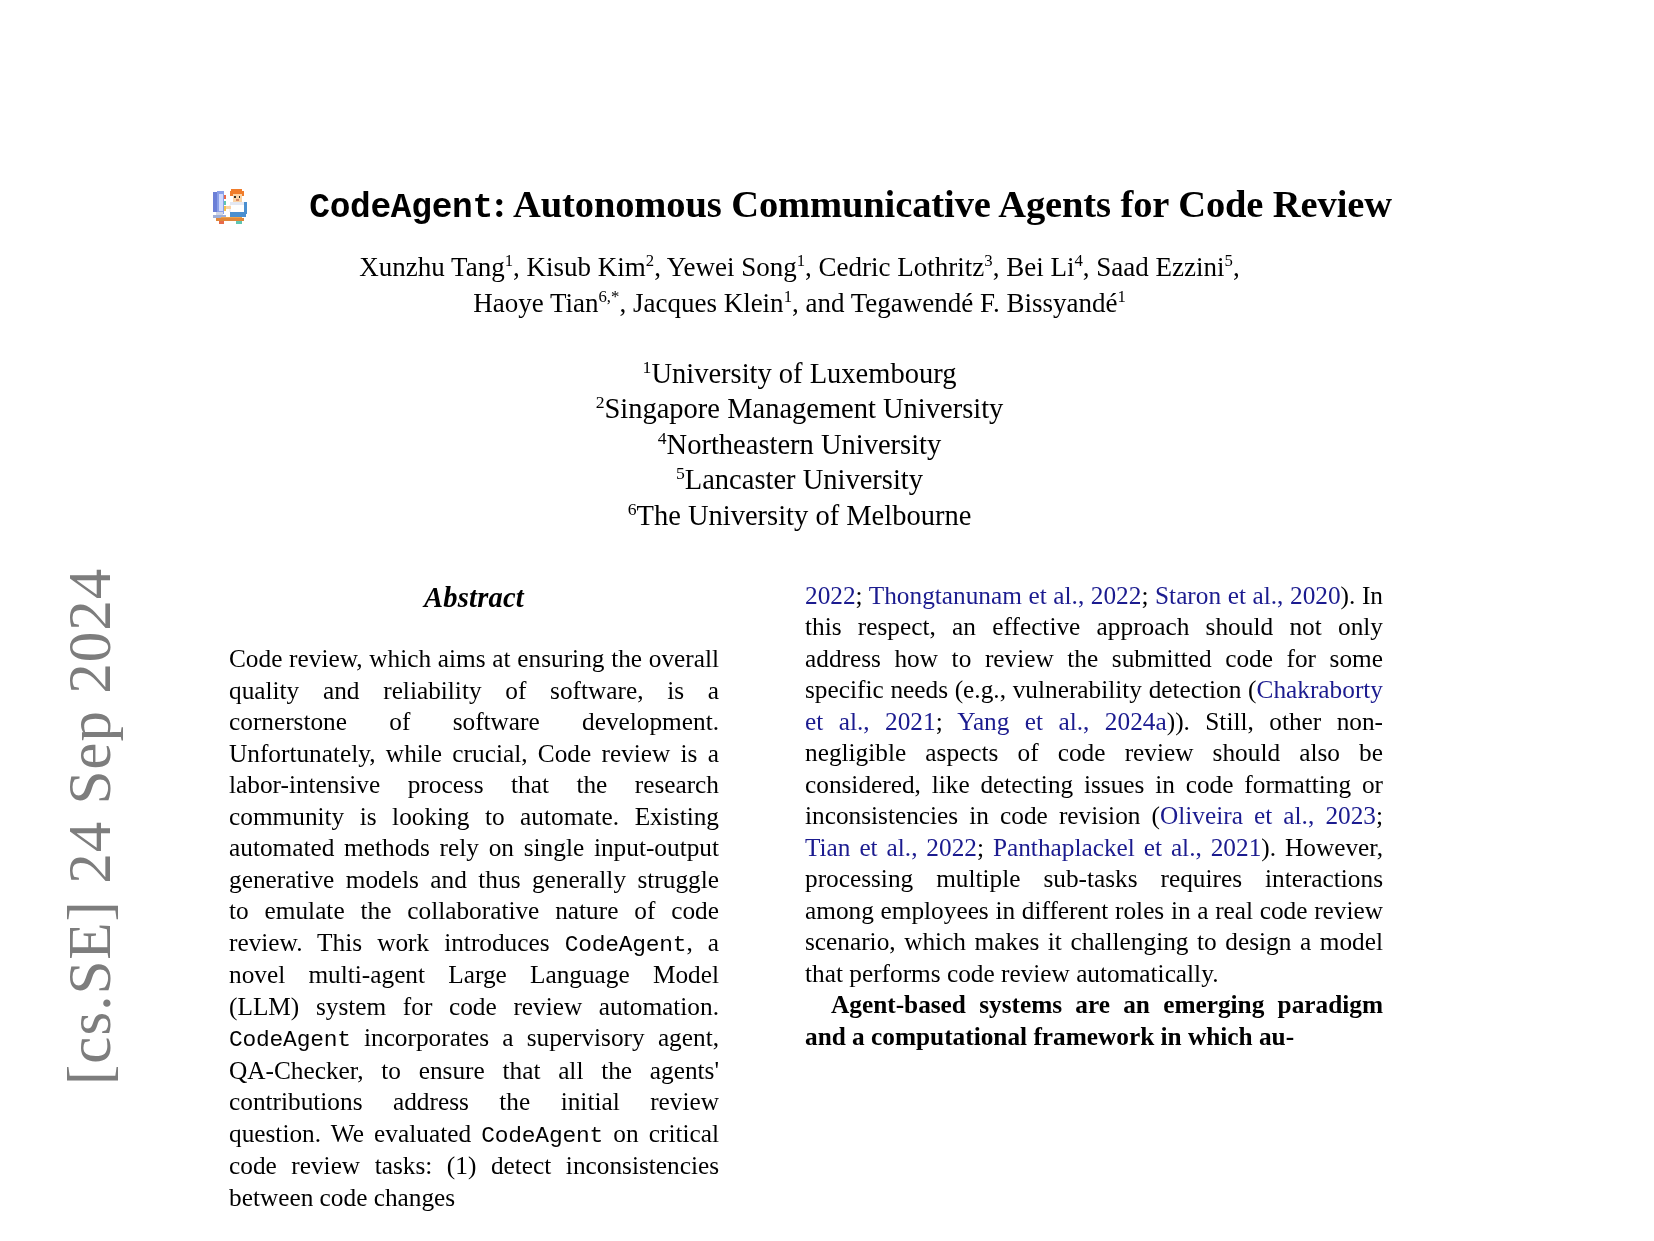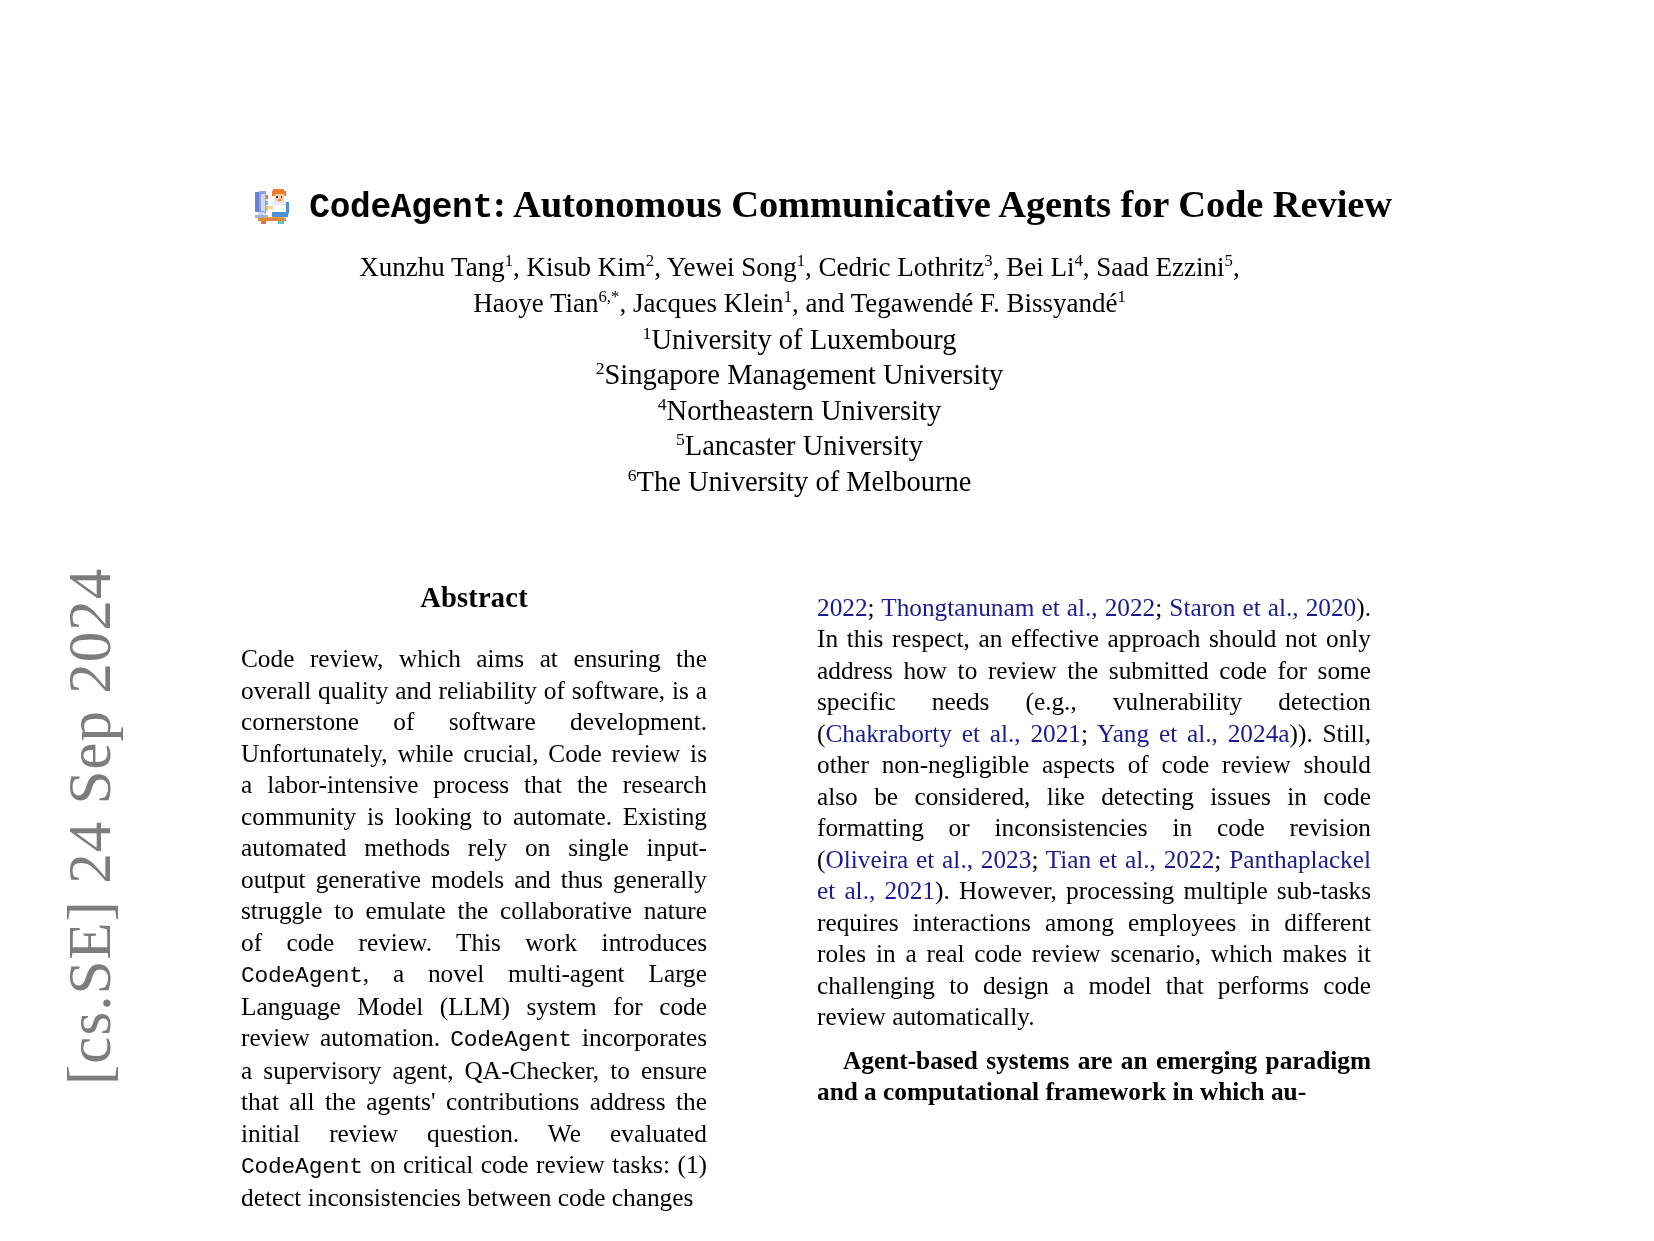--- a/index.html
+++ b/index.html
@@ -46,21 +46,21 @@
     position: absolute;
     left: 207px;
     top: 182px;
     width: 1185px;
     text-align: center;
   }
 
   .title-line {
     display: flex;
     align-items: center;
-    justify-content: flex-end;
+    justify-content: space-between;
     gap: 14px;
     white-space: nowrap;
   }
 
   .logo-icon {
     width: 46px;
     height: 46px;
     flex: 0 0 auto;
     display: block;
   }
@@ -79,20 +79,21 @@
   }
 
   .authors {
     margin-top: 22px;
     font-size: 27px;
     line-height: 1.33;
   }
   .authors sup { font-size: 0.62em; vertical-align: super; line-height: 0; }
 
   .affiliations {
+    margin-top: 34px;
     font-size: 28.5px;
     line-height: 1.245;
   }
   .affiliations sup { font-size: 0.62em; vertical-align: super; line-height: 0; }
   .aff-line { display: block; }
 
   
   .col {
     position: absolute;
     top: 580px;
@@ -105,24 +106,25 @@
   }
   .col-left  { left: 229px; }
   .col-right { left: 805px; width: 578px; }
 
   .abstract-head {
     text-align: center;
     font-weight: bold;
     font-size: 28.5px;
     margin: 0 0 28px 0;
     letter-spacing: 0.2px;
+    font-style: italic;
   }
 
   .col p {
-    margin: 12px;
+    margin: 0;
     text-align: justify;
   }
   .col p.indent { text-indent: 26px; font-weight: bold; }
 
   .mono {
     font-family: "Liberation Mono", "DejaVu Sans Mono", monospace;
     font-size: 0.905em;
     letter-spacing: -0.2px;
   }
 

